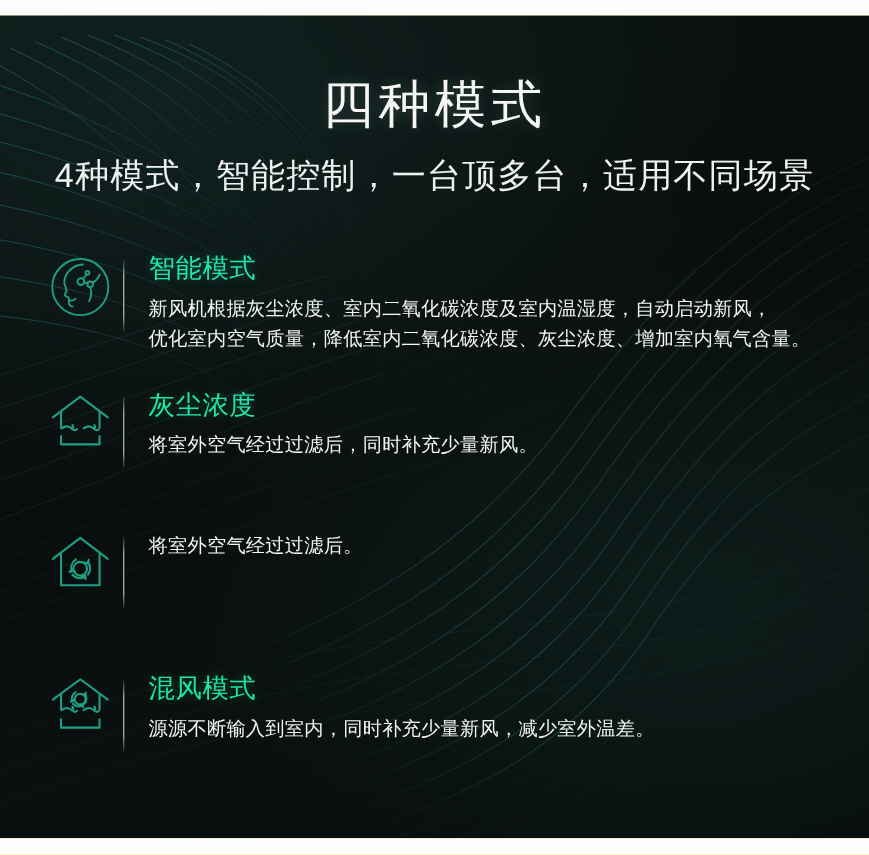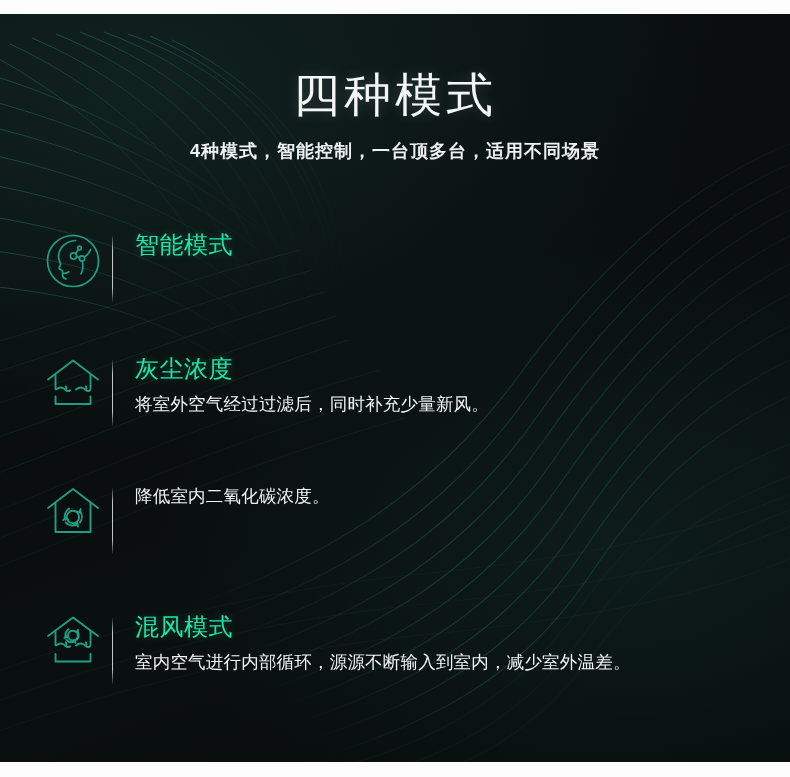--- a/index.html
+++ b/index.html
@@ -67,22 +67,22 @@
     font-size: 47px;
     font-weight: 400;
     letter-spacing: 4px;
     color: #f4f6f6;
     line-height: 1.08;
     text-shadow: 0 0 14px rgba(190,230,225,.20);
   }
   #page-subtitle {
     margin: 0;
     padding-top: 18px;
-    font-size: 18px;
-    font-weight: 700;
+    font-size: 31px;
+    font-weight: 400;
     letter-spacing: 1px;
     color: #eef1f1;
   }
 
   
   #features {
     position: absolute;
     left: 0;
     top: 200px;
     width: 758px;
@@ -243,20 +243,22 @@
             <circle cx="35.5" cy="16" r="1.8"></circle>
             <path d="M32.4 24.4 L 35.6 25.8"></path>
             <path d="M31.6 21.6 L 34.6 17.6"></path>
             <path d="M40.4 25 C 43.2 23.2, 45.4 20.6, 46.6 17.6"></path>
             <path d="M38.2 29.2 C 39.4 33.6, 39 38, 37 41.8"></path>
           </svg>
         </div>
         <div class="feature-rule"></div>
         <div class="feature-body">
           <h2 class="feature-title">智能模式</h2>
+          <p class="feature-desc">新风机根据灰尘浓度、室内二氧化碳浓度及室内温湿度，自动启动新风，
+优化室内空气质量，降低室内二氧化碳浓度、灰尘浓度、增加室内氧气含量。</p>
         </div>
       </div>
 
       <div class="feature f1">
         <div class="feature-icon">
           <svg width="58" height="54" viewBox="0 0 58 54" fill="none" stroke="#1f9e85" stroke-width="1.9" stroke-linecap="round" stroke-linejoin="round">
             <path d="M4 23.5 L 29 4.5 L 54 23.5"></path>
             <path d="M11.5 19 L 11.5 33"></path>
             <path d="M46.5 19 L 46.5 33"></path>
             <path d="M11.5 40.5 L 11.5 48 L 46.5 48 L 46.5 40.5"></path>
@@ -282,21 +284,21 @@
             <path d="M36.6 25 L 36.1 28.6 L 32.6 27.4"></path>
             <path d="M33.2 40.6 C 29.3 42.5, 24.6 41.6, 21.7 38.5"></path>
             <path d="M33.9 42.5 L 33.5 38.9 L 30 40"></path>
             <path d="M21.2 35.8 C 19.8 31.6, 21.4 27.1, 25 24.6"></path>
             <path d="M19.2 36.1 L 21.8 33.5 L 24.3 35.9"></path>
             <circle cx="28.9" cy="33" r="6.2"></circle>
           </svg>
         </div>
         <div class="feature-rule"></div>
         <div class="feature-body">
-          <p class="feature-desc">降低室内二氧化碳浓度。</p>
+          <p class="feature-desc">将室外空气经过过滤后。</p>
         </div>
       </div>
 
       <div class="feature f3">
         <div class="feature-icon">
           <svg width="58" height="54" viewBox="0 0 58 54" fill="none" stroke="#1f9e85" stroke-width="1.9" stroke-linecap="round" stroke-linejoin="round">
             <path d="M4 22 L 29 3.5 L 54 22"></path>
             <path d="M11.5 17.5 L 11.5 31"></path>
             <path d="M46.5 17.5 L 46.5 31"></path>
             <path d="M11.5 40 L 11.5 47.5 L 46.5 47.5 L 46.5 40"></path>
@@ -309,21 +311,21 @@
             <circle cx="28.9" cy="21.6" r="4.9"></circle>
             <path d="M12 31.5 C 16 28.5, 19.5 29.8, 21.5 31.8 C 23 33.3, 24.5 33.6, 26 32.2"></path>
             <path d="M21.8 28.4 C 22.6 29.6, 22.4 31.2, 21.4 31.9"></path>
             <path d="M32 31.5 C 36 28.5, 39.5 29.8, 41.5 31.8 C 43 33.3, 44.5 33.6, 46 32.2"></path>
             <path d="M41.8 28.4 C 42.6 29.6, 42.4 31.2, 41.4 31.9"></path>
           </svg>
         </div>
         <div class="feature-rule"></div>
         <div class="feature-body">
           <h2 class="feature-title">混风模式</h2>
-          <p class="feature-desc">室内空气进行内部循环，源源不断输入到室内，减少室外温差。</p>
+          <p class="feature-desc">源源不断输入到室内，同时补充少量新风，减少室外温差。</p>
         </div>
       </div>
 
     </div>
   </div>
 
   <div class="strip bottom"></div>
 </div>
 
 </body></html>

